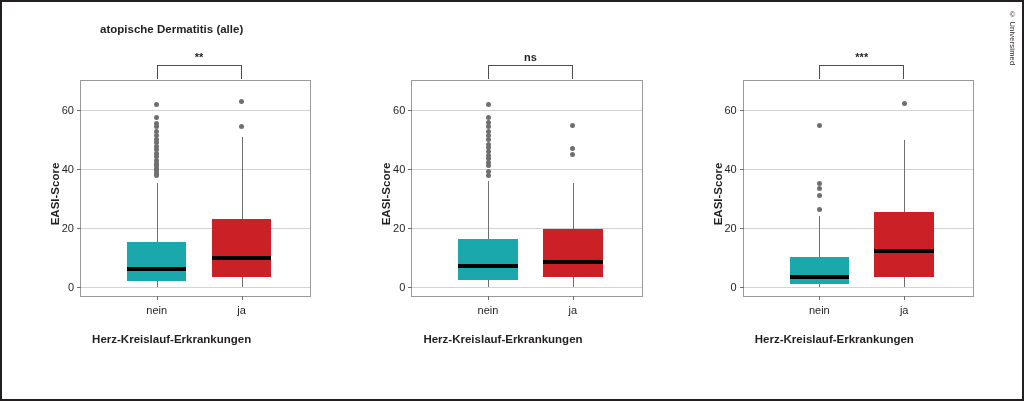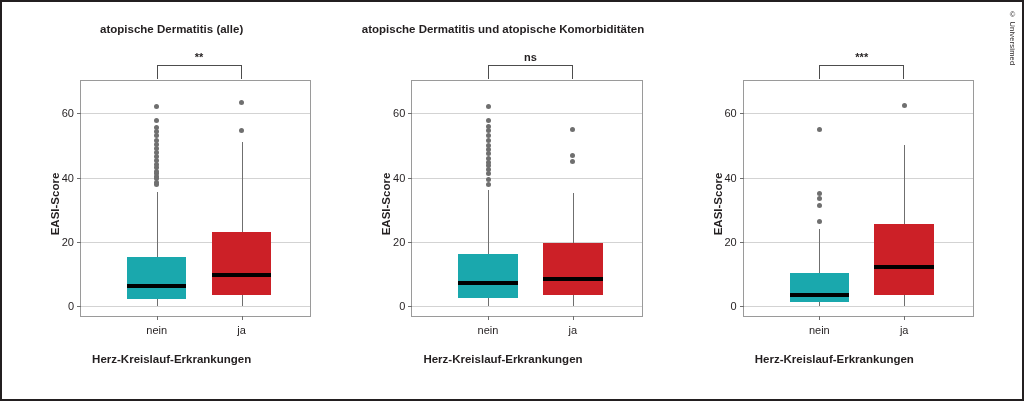--- a/index.html
+++ b/index.html
@@ -29,21 +29,21 @@
     color: #231f20;
     writing-mode: vertical-rl;
     letter-spacing: 0.2px;
     line-height: 1;
   }
   .panels {
     display: flex;
     width: 100%;
     height: 100%;
     box-sizing: border-box;
-    padding: 6px 22px 0 4px;
+    padding: 6px 22px 20px 4px;
   }
   .panel {
     position: relative;
     flex: 1 1 0;
     height: 100%;
     box-sizing: border-box;
   }
   .panel-title {
     position: absolute;
     top: 14px;
@@ -219,21 +219,20 @@
           <div class="outlier" style="left: 70%; top: 9.31507%;"></div>
           <div class="xtick-mark" style="left: 70%;"></div>
           <div class="xtick-label" style="left: 70%;">ja</div>
           <div class="sig-bracket" style="left: 33%; width: 37%; top: -16px; height: 14px;"></div>
           <div class="sig-label" style="left: 51.5%; top: -18px;">**</div>
         </div>
       <div class="x-axis-title">Herz-Kreislauf-Erkrankungen</div>
     </div>
 
     <div class="panel">
-      <div class="panel-title">atopische Dermatitis und atopische Komorbiditäten</div>
       <div class="y-axis-title">EASI-Score</div>
       <div class="plot-area">
           <div class="gridline" style="top: 95.8904%;"></div>
           <div class="ytick-mark" style="top: 95.8904%;"></div>
           <div class="ytick-label" style="top: 95.8904%;">0</div>
           <div class="gridline" style="top: 68.4932%;"></div>
           <div class="ytick-mark" style="top: 68.4932%;"></div>
           <div class="ytick-label" style="top: 68.4932%;">20</div>
           <div class="gridline" style="top: 41.0959%;"></div>
           <div class="ytick-mark" style="top: 41.0959%;"></div>

